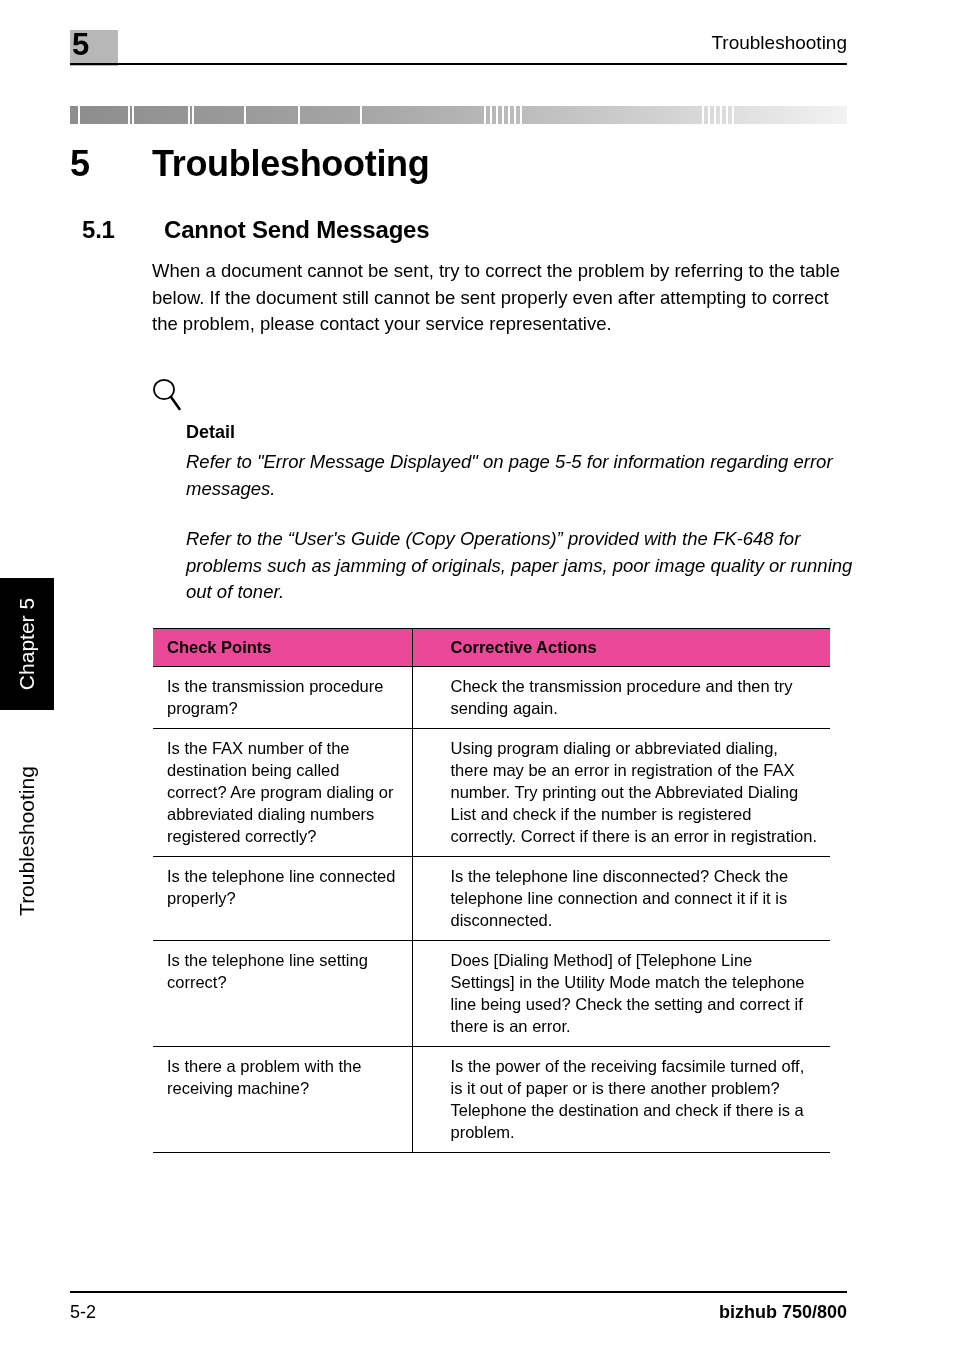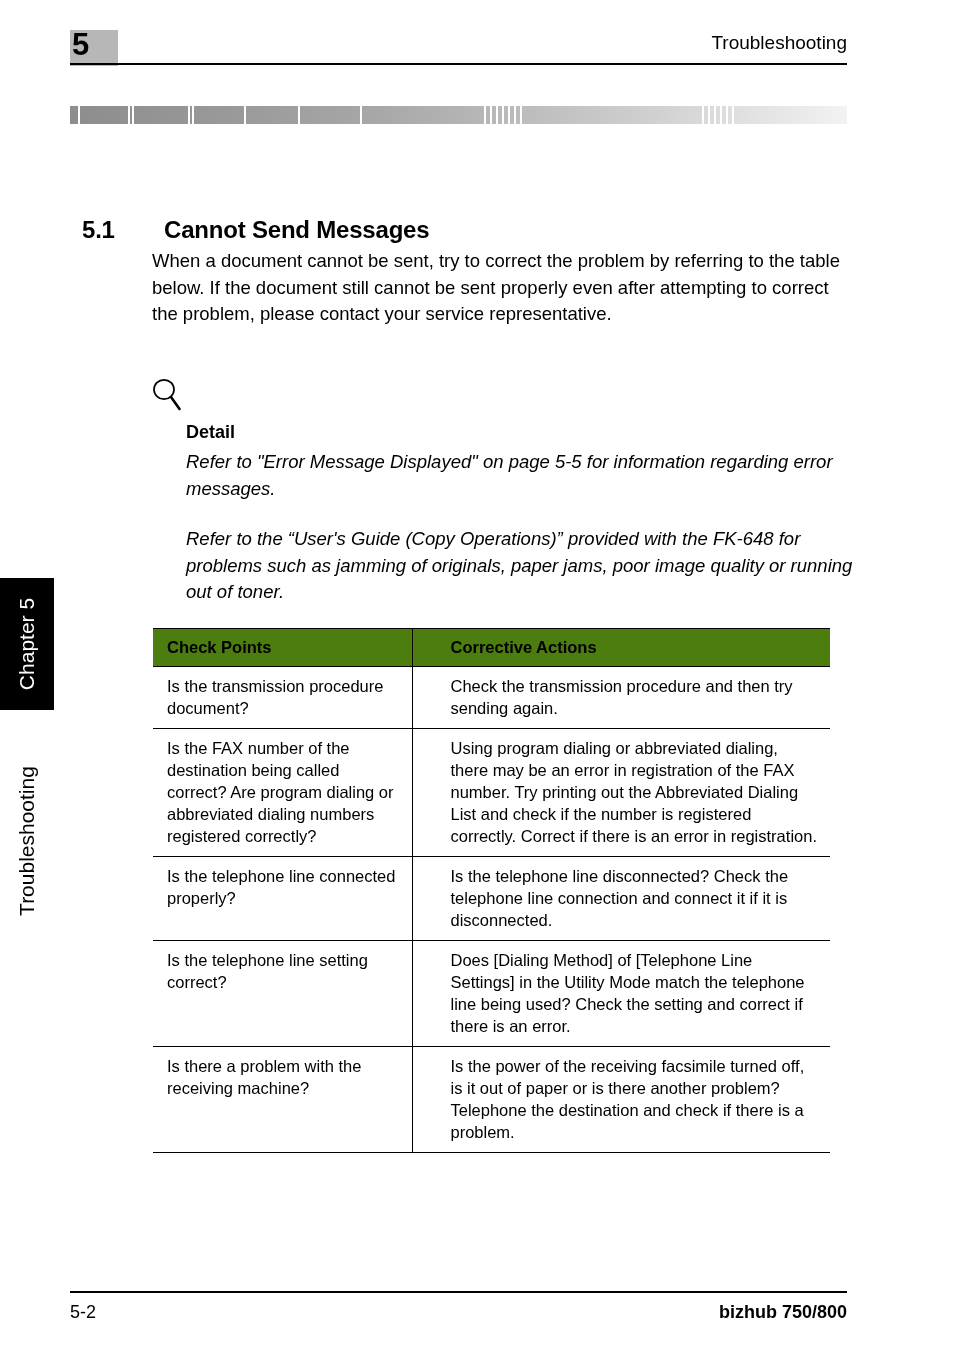--- a/index.html
+++ b/index.html
@@ -149,21 +149,21 @@
     font-weight: bold;
     line-height: 32px;
     letter-spacing: -0.2px;
   }
   .h-section .num { display: inline-block; width: 82px; margin-left: 12px; }
 
   
   #intro {
     position: absolute;
     left: 152px;
-    top: 248px;
+    top: 258px;
     width: 700px;
     font-size: 18.5px;
     line-height: 26.5px;
   }
 
   
   #note {
     position: absolute;
     left: 152px;
     top: 378px;
@@ -209,21 +209,21 @@
   table.doc-table td {
     vertical-align: top;
     text-align: left;
     padding: 8px 10px 9px 14px;
     font-size: 16.5px;
     line-height: 22px;
     border-top: 1.6px solid #000000;
     border-bottom: 1.6px solid #000000;
   }
   table.doc-table th {
-    background: #4d7c0f;
+    background: #ec4899;
     font-weight: bold;
     padding-top: 7px;
     padding-bottom: 8px;
   }
   table.doc-table th.col2,
   table.doc-table td.col2 {
     border-left: 1.6px solid #000000;
     padding-left: 38px;
   }
   table.doc-table tr + tr th,
@@ -288,20 +288,23 @@
     <div class="band-gap" style="left:644px"></div>
     <div class="band-gap" style="left:650px"></div>
     <div class="band-gap" style="left:656px"></div>
     <div class="band-gap" style="left:662px"></div>
   </div>
 
   <div id="tab-block"></div>
   <div id="tab-chapter-label">Chapter 5</div>
   <div id="tab-section-label">Troubleshooting</div>
 
+  <div class="h-chapter">
+    <span class="num">5</span><span>Troubleshooting</span>
+  </div>
 
   <div class="h-section">
     <span class="num">5.1</span><span>Cannot Send Messages</span>
   </div>
 
   <div id="intro">When a document cannot be sent, try to correct the problem by referring to the table below. If the document still cannot be sent properly even after attempting to correct the problem, please contact your service representative.</div>
 
   <div id="note">
     <svg id="magnifier-icon" viewBox="0 0 30 34" xmlns="http://www.w3.org/2000/svg">
       <ellipse cx="12" cy="11.5" rx="10" ry="9.6" fill="#ffffff" stroke="#000000" stroke-width="1.7"></ellipse>
@@ -319,21 +322,21 @@
           <col class="c2">
         </colgroup>
       <thead>
         <tr>
           <th class="col1">Check Points</th>
           <th class="col2">Corrective Actions</th>
         </tr>
       </thead>
       <tbody>
         <tr>
-          <td class="col1">Is the transmission procedure document?</td>
+          <td class="col1">Is the transmission procedure program?</td>
           <td class="col2">Check the transmission procedure and then try sending again.</td>
         </tr>
         <tr>
           <td class="col1">Is the FAX number of the destination being called correct? Are program dialing or abbreviated dialing numbers registered correctly?</td>
           <td class="col2">Using program dialing or abbreviated dialing, there may be an error in registration of the FAX number. Try printing out the Abbreviated Dialing List and check if the number is registered correctly. Correct if there is an error in registration.</td>
         </tr>
         <tr>
           <td class="col1">Is the telephone line connected properly?</td>
           <td class="col2">Is the telephone line disconnected? Check the telephone line connection and connect it if it is disconnected.</td>
         </tr>

